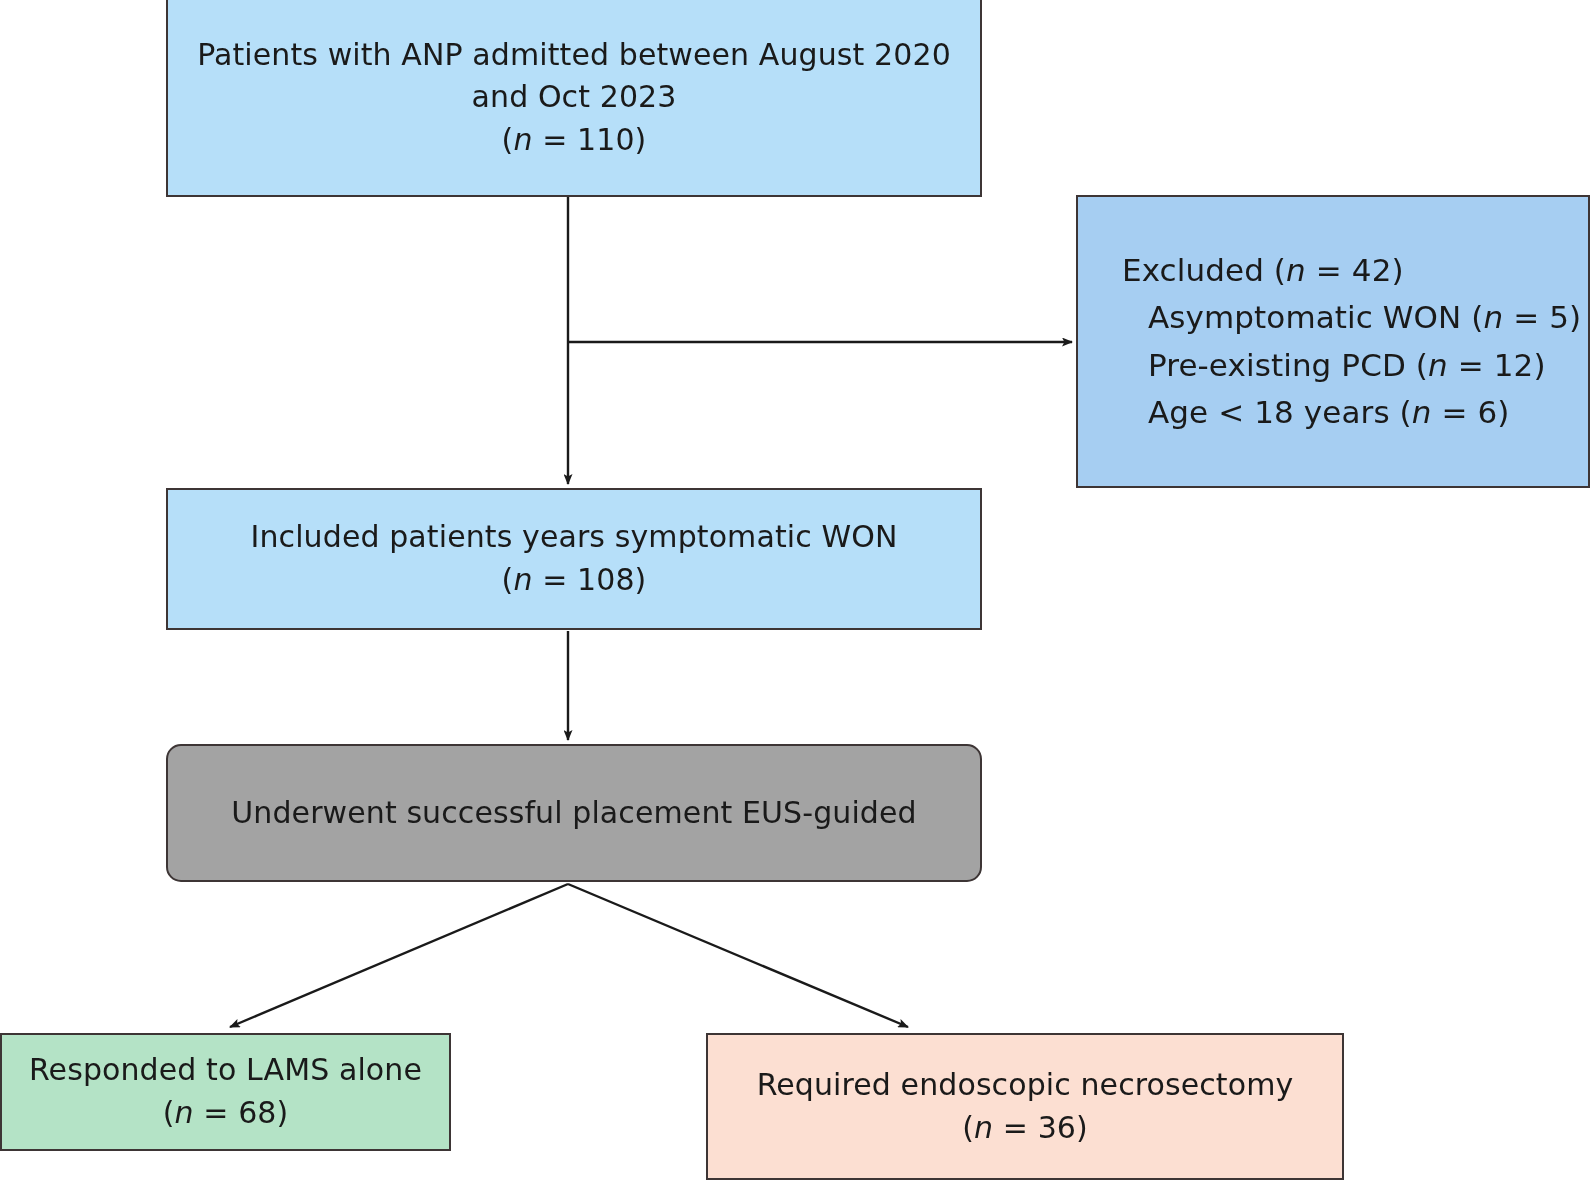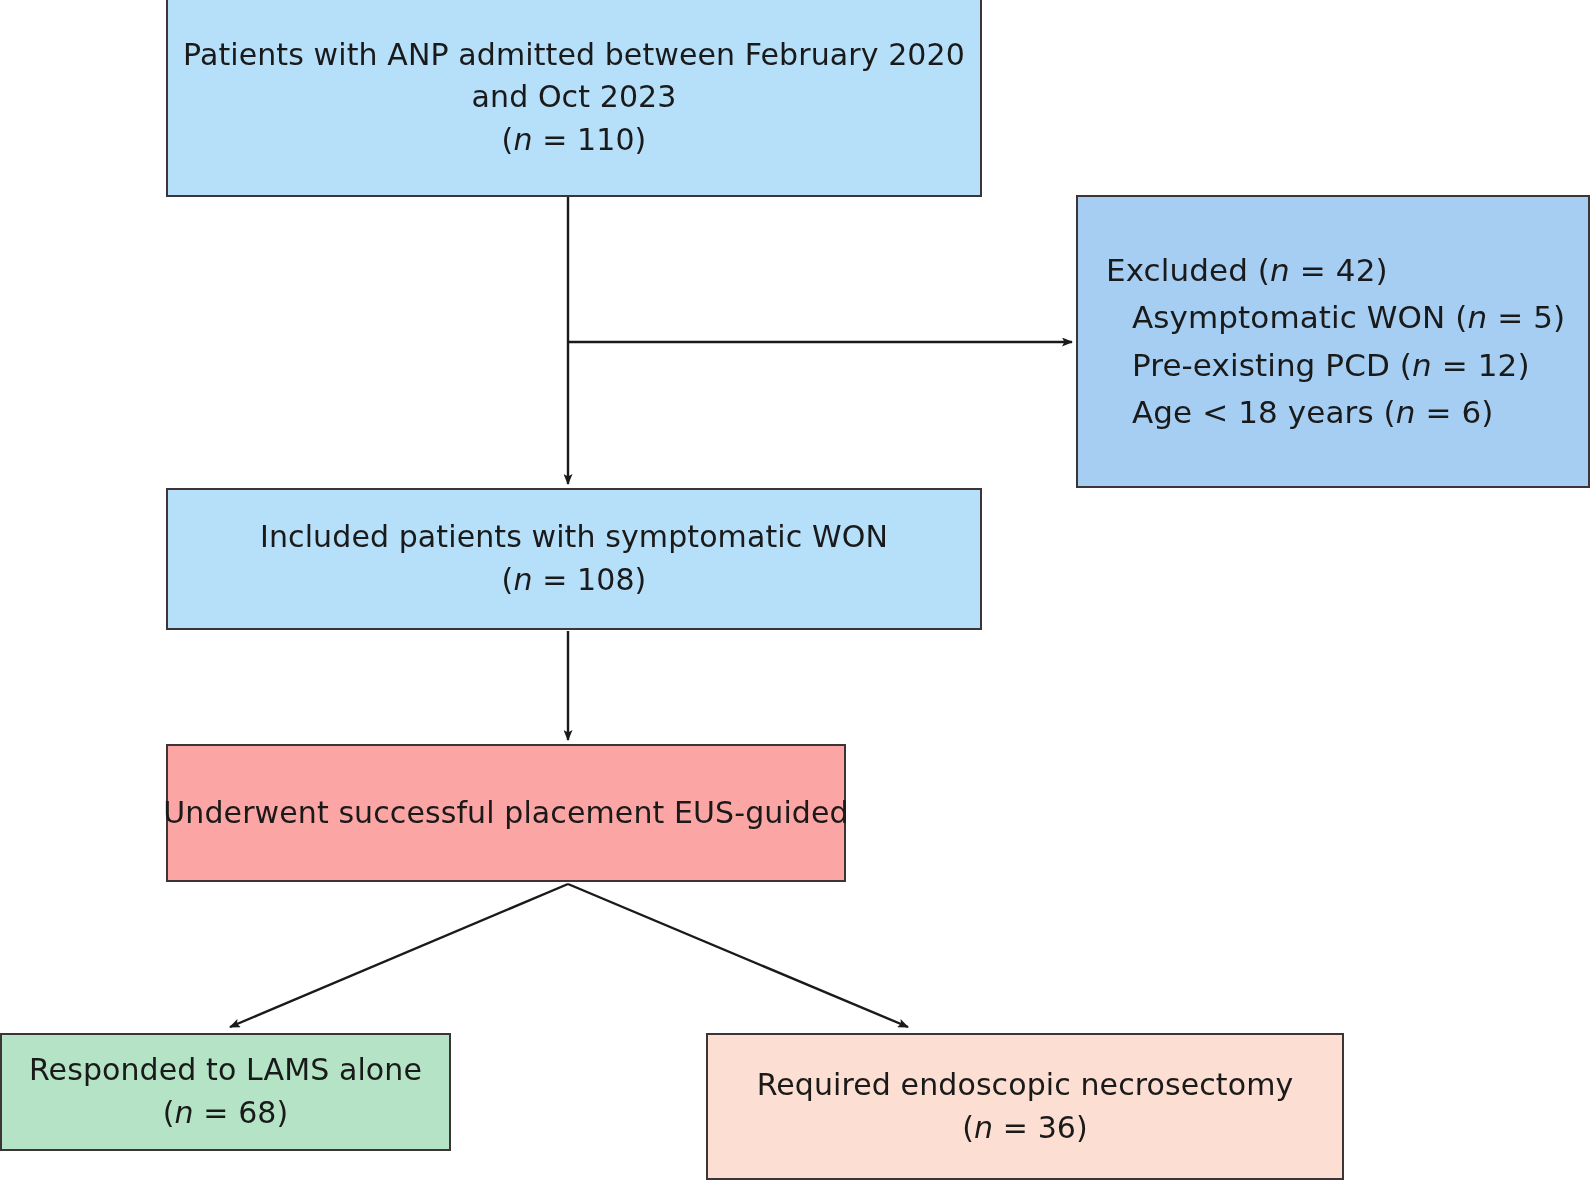--- a/index.html
+++ b/index.html
@@ -32,21 +32,21 @@
     line-height: 1.42;
     letter-spacing: 0.1px;
   }
   .node .line {
     display: block;
     white-space: nowrap;
   }
   .node.left-align {
     align-items: flex-start;
     text-align: left;
-    padding-left: 28px;
+    padding-left: 44px;
   }
   .node.left-align .line {
     display: block;
   }
   .indent {
     padding-left: 26px;
   }
   .ital {
     font-style: italic;
   }
@@ -60,22 +60,23 @@
     left: 1076px; top: 195px;  width: 514px;  height: 293px;
     background: #a6cef2;
     font-size: 31px;
     line-height: 1.52;
   }
   #node-included {
     left: 166px;  top: 488px;  width: 816px;  height: 142px;
     background: #b6dff9;
   }
   #node-lams {
-    left: 166px;  top: 744px;  width: 680px;  height: 138px;
-    background: #fca5a5;
+    left: 166px;  top: 744px;  width: 816px;  height: 138px;
+    background: #a3a3a3;
+    border-radius: 15px;
   }
   #node-responded {
     left: 0px;    top: 1033px; width: 451px;  height: 118px;
     background: #b4e3c6;
   }
   #node-necrosectomy {
     left: 706px;  top: 1033px; width: 638px;  height: 147px;
     background: #fcdfd2;
   }
 
@@ -105,34 +106,34 @@
     <line x1="568" y1="342" x2="1072" y2="342" stroke="#1a1a1a" stroke-width="2.4" marker-end="url(#arrowhead)"></line>
 
     <line x1="568" y1="631" x2="568" y2="740" stroke="#1a1a1a" stroke-width="2.4" marker-end="url(#arrowhead)"></line>
 
     <line x1="568" y1="884" x2="230" y2="1027" stroke="#1a1a1a" stroke-width="2.4" marker-end="url(#arrowhead)"></line>
 
     <line x1="568" y1="884" x2="908" y2="1027" stroke="#1a1a1a" stroke-width="2.4" marker-end="url(#arrowhead)"></line>
   </svg>
 
   <div class="node" id="node-admitted">
-    <span class="line">Patients with ANP admitted between February 2020</span>
+    <span class="line">Patients with ANP admitted between August 2020</span>
     <span class="line">and Oct 2023</span>
     <span class="line"><span>(</span><span class="ital">n</span><span> = 110)</span></span>
   </div>
 
   <div class="node left-align" id="node-excluded">
     <span class="line"><span>Excluded (</span><span class="ital">n</span><span> = 42)</span></span>
     <span class="line indent"><span>Asymptomatic WON (</span><span class="ital">n</span><span> = 5)</span></span>
     <span class="line indent"><span>Pre-existing PCD (</span><span class="ital">n</span><span> = 12)</span></span>
     <span class="line indent"><span>Age &lt; 18 years (</span><span class="ital">n</span><span> = 6)</span></span>
   </div>
 
   <div class="node" id="node-included">
-    <span class="line">Included patients with symptomatic WON</span>
+    <span class="line">Included patients years symptomatic WON</span>
     <span class="line"><span>(</span><span class="ital">n</span><span> = 108)</span></span>
   </div>
 
   <div class="node" id="node-lams">
     <span class="line">Underwent successful placement EUS-guided</span>
   </div>
 
   <div class="node" id="node-responded">
     <span class="line">Responded to LAMS alone</span>
     <span class="line"><span>(</span><span class="ital">n</span><span> = 68)</span></span>

